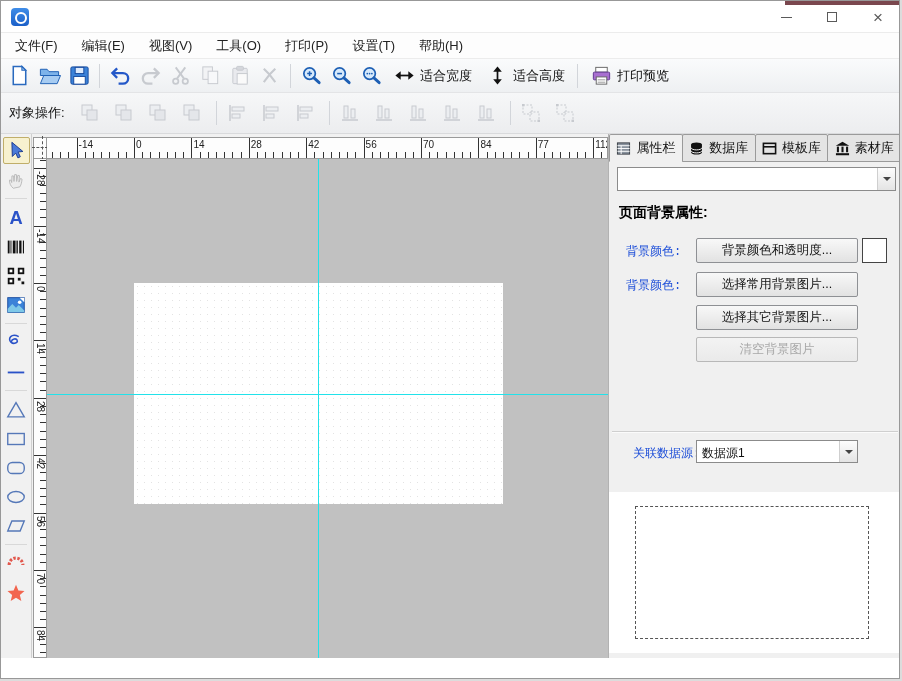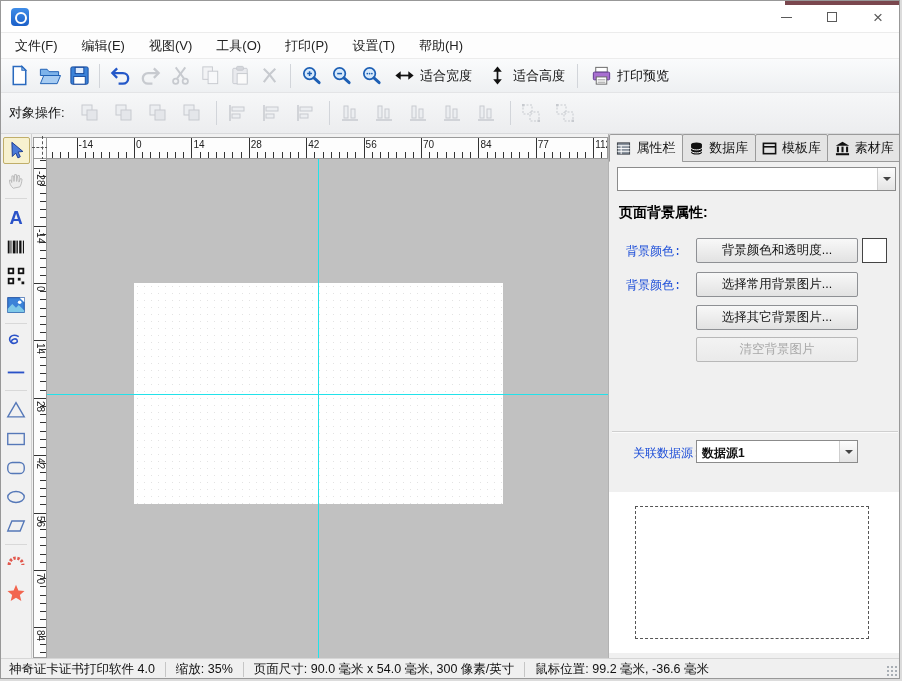--- a/index.html
+++ b/index.html
@@ -58,21 +58,21 @@
   .guide-v { position:absolute; left:271px; top:0; width:1px; height:499px; background:#22e2ea; }
   .guide-h { position:absolute; left:0; top:235px; width:561px; height:1px; background:#22e2ea; }
 
   
   .sidepanel { position:absolute; left:607px; top:0; width:293px; height:524px; background:#f0f0f0; border-left:1px solid #b2b2b2; }
   .tabs { position:absolute; left:0; top:0; width:292px; height:28px; display:flex; background:#ececec; }
   .tab { flex:1; display:flex; align-items:center; justify-content:center; gap:5px; font-size:13px; color:#111; background:#e4e4e4; border:1px solid #9a9a9a; border-radius:2px 2px 0 0; margin-left:-1px; }
   .tab:first-child { margin-left:0; }
   .tab.active { background:#f0f0f0; border-bottom-color:#f0f0f0; }
   .obj-combo { position:absolute; left:8px; top:33px; width:279px; height:24px; background:#fff; border:1px solid #8b8b8b; display:flex; }
-  .combo-text { flex:1; font-size:12px; padding:4px 5px; color:#111;font-weight:bold; }
+  .combo-text { flex:1; font-size:12px; padding:4px 5px; color:#111; }
   .combo-arrow { width:18px; border-left:1px solid #cfcfcf; background:linear-gradient(#fdfdfd,#e4e4e4); display:flex; align-items:center; justify-content:center; }
   .combo-arrow::after { content:""; border:4px solid transparent; border-top-color:#444; margin-top:4px; }
   .section-title { position:absolute; left:10px; top:70px; font-size:14px; font-weight:bold; color:#000; }
   .p-label { position:absolute; font-size:12px; color:#1d4ed8;font-family:Liberation Mono, monospace; }
   .btn { position:absolute; display:flex; align-items:center; justify-content:center; font-size:12.5px; color:#111; background:linear-gradient(#f8f8f8,#e2e2e2); border:1px solid #8e9094; border-radius:2px; }
   .btn.disabled { color:#a8a8a8; background:linear-gradient(#f3f3f3,#eaeaea); border-color:#b8b8b8; }
   .swatch { position:absolute; left:253px; top:104px; width:25px; height:25px; background:#fff; border:1px solid #444; }
   .panel-divider { position:absolute; left:3px; top:297px; width:286px; height:0; border-top:1px solid #cfcfcf; border-bottom:1px solid #fbfbfb; }
   .thumb-header { position:absolute; left:0; top:337px; width:292px; height:21px; background:linear-gradient(90deg,#1a52b8,#4488e0); color:#fff; font-size:12.5px; font-weight:bold; display:flex; align-items:center; padding-left:6px; }
   .thumb-area { position:absolute; left:0; top:358px; width:292px; height:161px; background:#fff; }
@@ -652,23 +652,13 @@
         <span class="combo-text">数据源1</span>
         <span class="combo-arrow"></span>
       </div>
 
       <div class="thumb-area">
         <div class="thumb-rect"></div>
       </div>
     </div>
   </div>
 
-  <div class="statusbar">
-    <span>神奇证卡证书打印软件 4.0</span>
-    <span class="sb-sep"></span>
-    <span>缩放: 35%</span>
-    <span class="sb-sep"></span>
-    <span>页面尺寸: 90.0 毫米 x 54.0 毫米, 300 像素/英寸</span>
-    <span class="sb-sep"></span>
-    <span>鼠标位置: 99.2 毫米, -36.6 毫米</span>
-    <div class="grip"></div>
-  </div>
 </div>
 
 </body></html>

